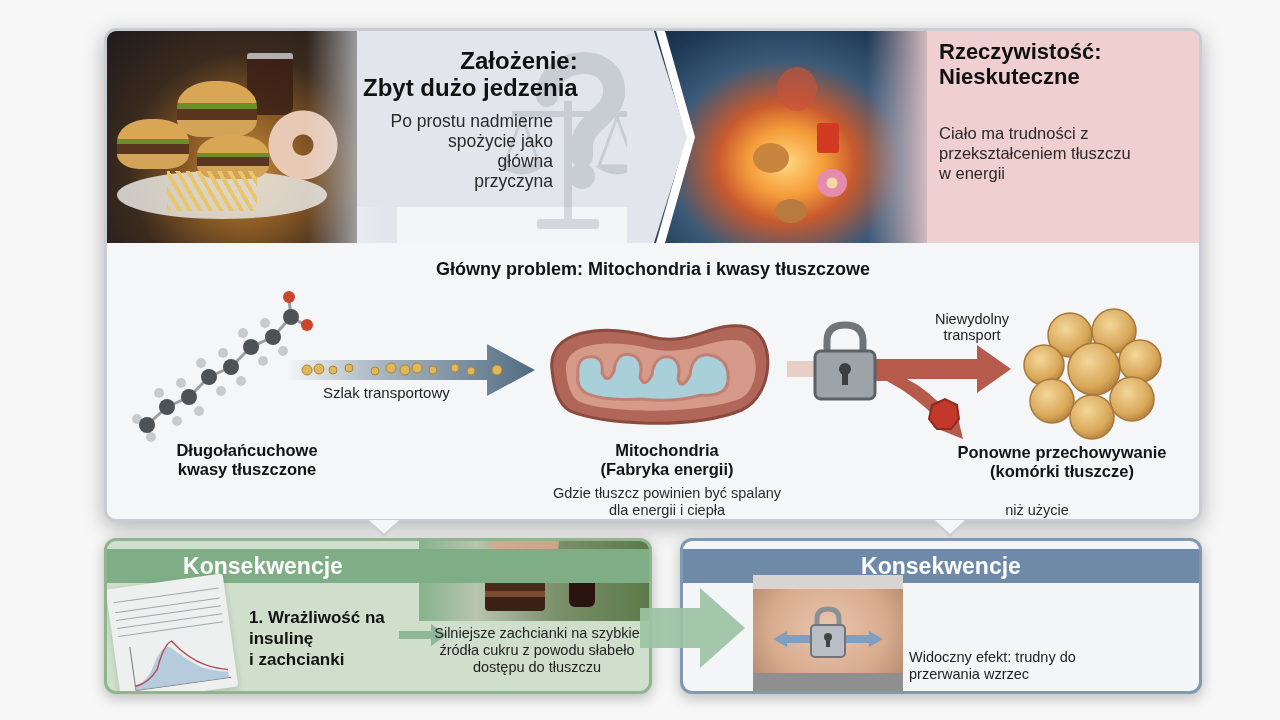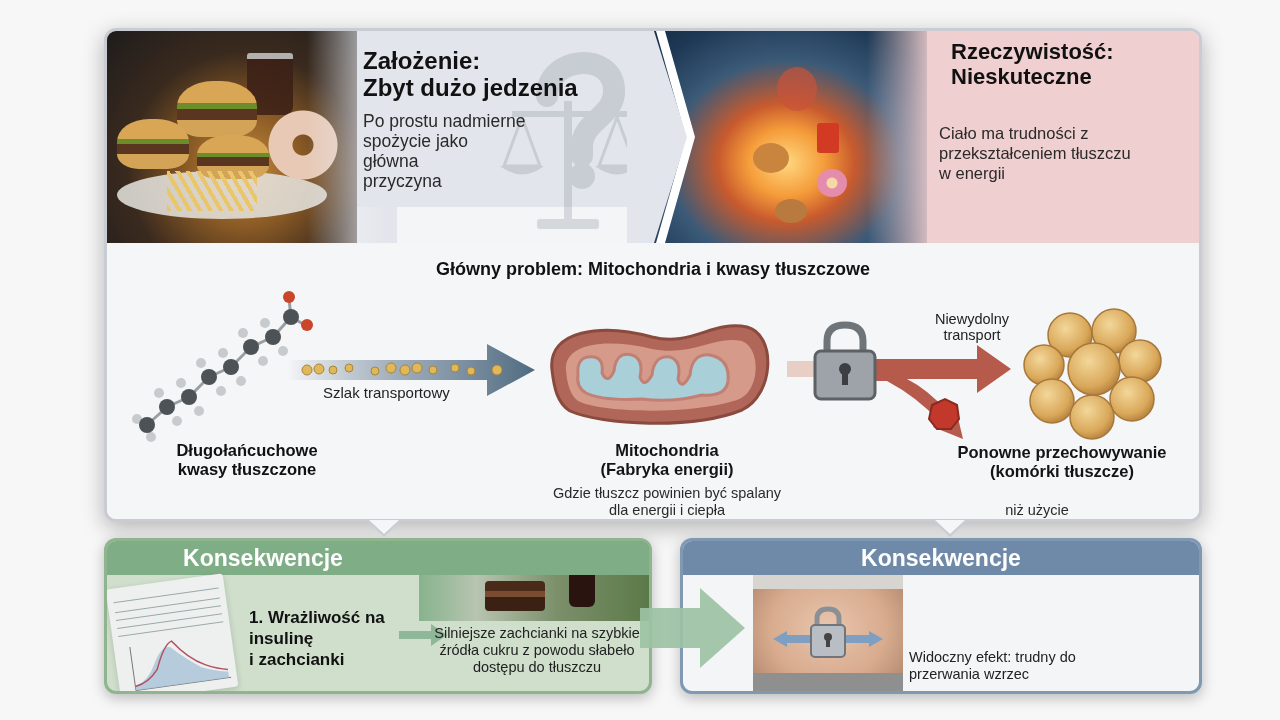--- a/index.html
+++ b/index.html
@@ -29,20 +29,21 @@
   }
   .plate { position:absolute; left:10px; top:140px; width:210px; height:48px; border-radius:50%; background:#e8e6e2; opacity:.85; }
   .burger { position:absolute; border-radius:45% 45% 30% 30%; background: linear-gradient(#d9a656 0 40%, #6b8e2a 40% 50%, #5a3520 50% 70%, #d3a457 70%); }
   .donut { position:absolute; left:160px; top:78px; width:72px; height:72px; border-radius:50%; background: radial-gradient(circle, transparent 0 10px, #e8c9b5 11px 34px, transparent 35px); }
   .cup { position:absolute; left:140px; top:22px; width:46px; height:62px; background: linear-gradient(#c8c8c8 0 6px, #3b1f16 6px); border-radius: 3px 3px 8px 8px; opacity:.85; }
   .fries { position:absolute; left:60px; top:140px; width:90px; height:40px; background: repeating-linear-gradient(60deg, #e9c66a 0 4px, transparent 4px 9px); }
 
   .assumption {
     position: absolute; left: 250px; top: 0; width: 300px; height: 176px;
     background: #e2e5eb;
+    text-align: right;
   }
   .scale-icon { position: absolute; left: 135px; top: 10px; width: 150px; height: 195px; opacity: .35; }
   .assumption h2 { position: absolute; left: 6px; top: 16px; font-size: 24px; line-height: 27px; font-weight: 700; color: #111; }
   .assumption p { position: absolute; left: 6px; top: 80px; width: 190px; font-size: 17.5px; line-height: 20px; color: #2a2a2a; }
 
   .chevron {
     position: absolute; left: 520px; top: 0; width: 60px; height: 212px;
     background: #e2e5eb;
     clip-path: polygon(0 0, 45% 0, 100% 50%, 45% 100%, 0 100%);
     z-index: 3;
@@ -59,21 +60,21 @@
   }
   .body-photo::after {
     content: ""; position: absolute; right: 0; top: 0; width: 70px; height: 100%;
     background: linear-gradient(90deg, rgba(240,207,208,0), #f0cfd0);
   }
   .body-item { position:absolute; border-radius:50%; }
   .reality {
     position: absolute; left: 820px; top: 0; width: 278px; height: 212px;
     background: #f0cfd0;
   }
-  .reality h2 { position: absolute; left: 12px; top: 8px; font-size: 22px; line-height: 25px; font-weight: 700; color: #111; margin-left: 12px; }
+  .reality h2 { position: absolute; left: 12px; top: 8px; font-size: 22px; line-height: 25px; font-weight: 700; color: #111; }
   .reality p { position: absolute; left: 12px; top: 92px; width: 250px; font-size: 16.5px; line-height: 20px; color: #2a2a2a; }
 
   
   .middle { position: absolute; left: 0; top: 214px; width: 100%; height: 280px; background: #f5f6f8; }
   .middle-title { position: absolute; left: 0; width: 100%; top: 14px; text-align: center; font-size: 18px; font-weight: 700; color: #111; }
   .molecule { position: absolute; left: 20px; top: 40px; width: 190px; height: 160px; }
   .transport-arrow { position: absolute; left: 180px; top: 95px; width: 250px; height: 60px; }
   .transport-label { position: absolute; left: 216px; top: 139px; font-size: 15px; color: #222; }
   .fa-label { position: absolute; left: 20px; top: 196px; width: 240px; text-align: center; font-size: 16.5px; line-height: 19px; font-weight: 700; color: #111; }
 
@@ -91,21 +92,21 @@
   .pointer-border { position:absolute; width: 34px; height: 16px; background:#c9ccd2; clip-path: polygon(0 0,100% 0,50% 100%); z-index: 3;}
 
   
   .panel {
     position: absolute; top: 538px; height: 156px; border-radius: 12px; overflow: hidden;
     box-shadow: 0 4px 14px rgba(0,0,0,0.25);
   }
   .panel-green { left: 104px; width: 548px; background: #cfdfcb; border: 3px solid #8fb48e; }
   .panel-blue { left: 680px; width: 522px; background: #f4f5f7; border: 3px solid #7f99b3; }
   .panel-head {
-    position: absolute; left: 0; top: 0; width: 100%; height: 34px;
+    position: absolute; left: 0; top: 8px; width: 100%; height: 34px;
     color: #fff; font-weight: 700; font-size: 23px; line-height: 34px; text-align: center;
   }
   .panel-green .panel-head { background: #7fae86; padding-right: 230px; }
   .panel-blue .panel-head { background: #6f8aa8; }
 
   .cake-photo {
     position: absolute; right: 0; top: 0; width: 230px; height: 80px;
     background: linear-gradient(90deg, rgba(127,174,134,0.9) 0%, rgba(160,170,150,0.5) 25%, #7b8f6a 60%, #5c7a49 100%);
   }
   .cake { position:absolute; left: 66px; top: 40px; width: 60px; height: 30px; background: linear-gradient(#4a2a18 0 35%, #7a4c32 35% 55%, #3a2114 55%); border-radius: 4px; }

